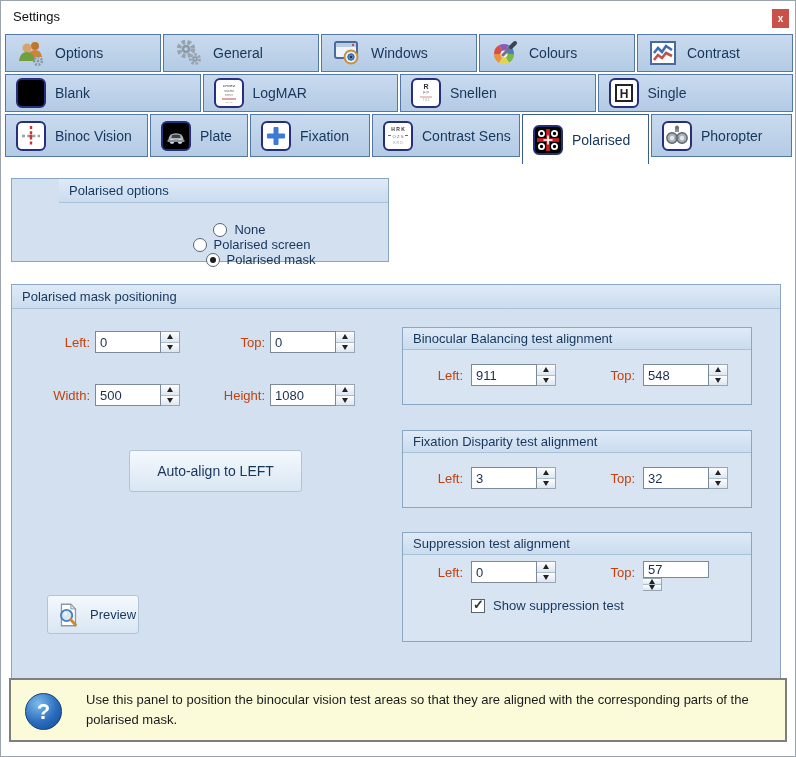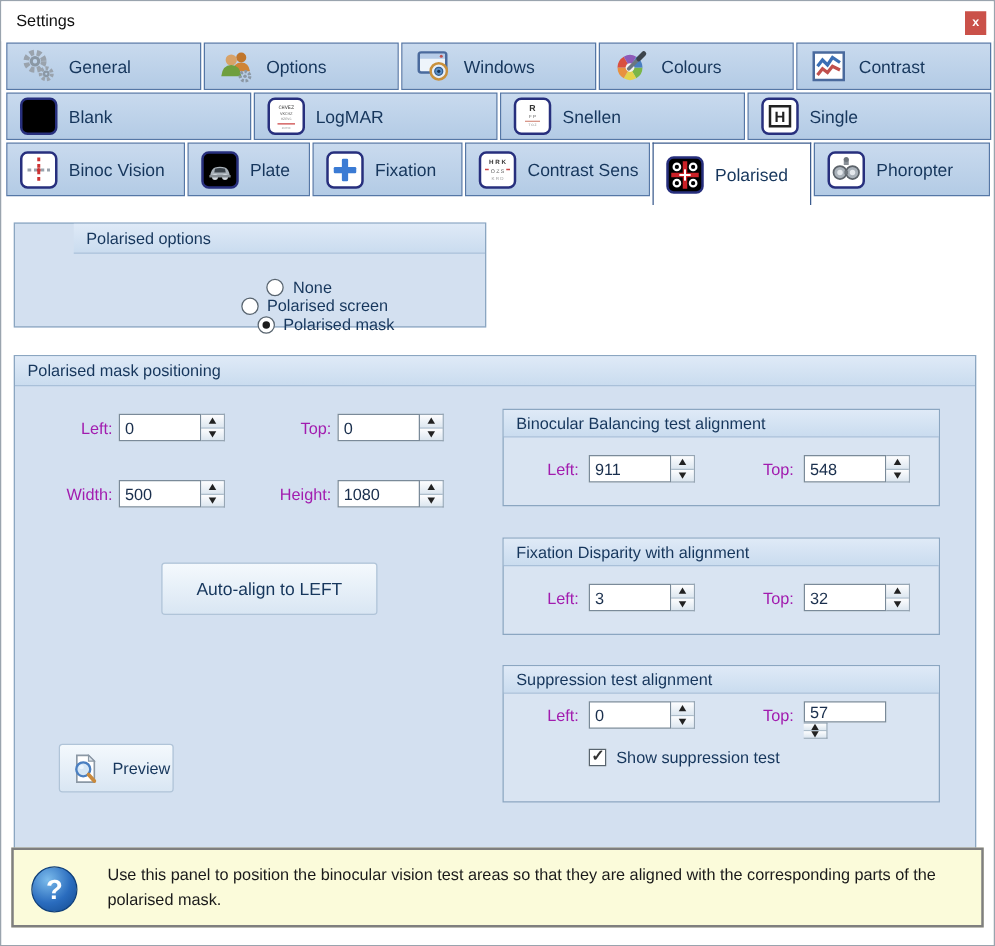--- a/index.html
+++ b/index.html
@@ -48,21 +48,21 @@
   .groupbox { position:absolute; background:#d3e0f0; border:1px solid #8ba6c1; }
   .group-hdr {
     height:24px; line-height:23px; padding-left:10px;
     background:linear-gradient(#dfeaf7,#cadcef);
     border-bottom:1px solid #a9c0d9;
     color:#16365c; font-size:13px;
   }
   .subpanel { position:absolute; background:#d9e4f2; border:1px solid #8ba6c1; }
   .subpanel .group-hdr { height:22px; line-height:21px; }
   
-  .flabel { position:absolute; font-size:13px; color:#a21caf; text-align:right; }
+  .flabel { position:absolute; font-size:13px; color:#c2410c; text-align:right; }
   .spin { position:absolute; display:flex; height:22px; }
   .spin-input {
     width:66px; height:22px; border:1px solid #7a8a99; background:#fff;
     font-family:"Liberation Sans",sans-serif; font-size:13px; color:#1a2f4d; padding:0 4px;
   }
   .spin-btns { width:19px; height:22px; border:1px solid #97a6b4; border-left:none; display:flex; flex-direction:column; }
   .spin-btn {
     flex:1; background:linear-gradient(#fdfdfe,#dde7f0);
     display:flex; align-items:center; justify-content:center;
   }
@@ -102,39 +102,39 @@
 </style>
 </head>
 <body>
 
 <div class="titlebar">
   <span class="title-text">Settings</span>
   <div class="close-btn">x</div>
 </div>
 
 <div class="tabrow row1">
-  <div class="tab">
-    <svg class="icon30" viewBox="0 0 30 30">
-      <circle cx="12" cy="11" r="7" fill="none" stroke="#9aa3ad" stroke-width="4.5" stroke-dasharray="3.5 2.2"></circle>
-      <circle cx="12" cy="11" r="3" fill="none" stroke="#8b98a5" stroke-width="2.5"></circle>
-      <circle cx="21" cy="21" r="4.5" fill="none" stroke="#9aa3ad" stroke-width="3" stroke-dasharray="2.4 1.6"></circle>
-      <circle cx="21" cy="21" r="1.8" fill="none" stroke="#8b98a5" stroke-width="1.8"></circle>
-    </svg>
-    <span>General</span>
-  </div>
   <div class="tab">
     <svg class="icon30" viewBox="0 0 30 30">
       <circle cx="19" cy="8" r="4" fill="#c0762c"></circle>
       <path d="M12 19 q1-7 7-7 q6 0 7 7 z" fill="#cf8436"></path>
       <circle cx="11" cy="10" r="4.5" fill="#d8a268"></circle>
       <path d="M3 23 q1-9 8-9 q7 0 8 9 z" fill="#6f9f3e"></path>
       <circle cx="22" cy="23" r="3.8" fill="none" stroke="#8b98a5" stroke-width="2.6" stroke-dasharray="2 1.4"></circle>
       <circle cx="22" cy="23" r="1.4" fill="#8b98a5"></circle>
     </svg>
     <span>Options</span>
+  </div>
+  <div class="tab">
+    <svg class="icon30" viewBox="0 0 30 30">
+      <circle cx="12" cy="11" r="7" fill="none" stroke="#9aa3ad" stroke-width="4.5" stroke-dasharray="3.5 2.2"></circle>
+      <circle cx="12" cy="11" r="3" fill="none" stroke="#8b98a5" stroke-width="2.5"></circle>
+      <circle cx="21" cy="21" r="4.5" fill="none" stroke="#9aa3ad" stroke-width="3" stroke-dasharray="2.4 1.6"></circle>
+      <circle cx="21" cy="21" r="1.8" fill="none" stroke="#8b98a5" stroke-width="1.8"></circle>
+    </svg>
+    <span>General</span>
   </div>
   <div class="tab">
     <svg class="icon30" viewBox="0 0 30 30">
       <rect x="3" y="4" width="22" height="16" rx="2" fill="#eef4fb" stroke="#4a6a9d" stroke-width="2"></rect>
       <rect x="4" y="5" width="20" height="4" fill="#b7cce8"></rect>
       <circle cx="21" cy="7" r="1.2" fill="#c0504d"></circle>
       <circle cx="19" cy="19" r="6.5" fill="#e6eef8" stroke="#c9913c" stroke-width="2"></circle>
       <circle cx="19" cy="19" r="3.2" fill="#5b8ec4" stroke="#2f5c8f" stroke-width="1"></circle>
       <circle cx="19" cy="19" r="1.3" fill="#16365c"></circle>
     </svg>
@@ -388,21 +388,21 @@
             <span class="tri-up"></span>
           </div>
         <div class="spin-btn">
             <span class="tri-down"></span>
           </div>
       </div>
     </div>
   </div>
 
   <div class="subpanel" style="left:390px; top:145px; width:350px; height:78px;">
-    <div class="group-hdr">Fixation Disparity with alignment</div>
+    <div class="group-hdr">Fixation Disparity test alignment</div>
     <span class="flabel" style="left:18px; top:40px; width:42px;">Left:</span>
     <div class="spin" style="left:68px; top:36px;">
       <input class="spin-input" value="3" style="">
       <div class="spin-btns">
         <div class="spin-btn up">
             <span class="tri-up"></span>
           </div>
         <div class="spin-btn">
             <span class="tri-down"></span>
           </div>

